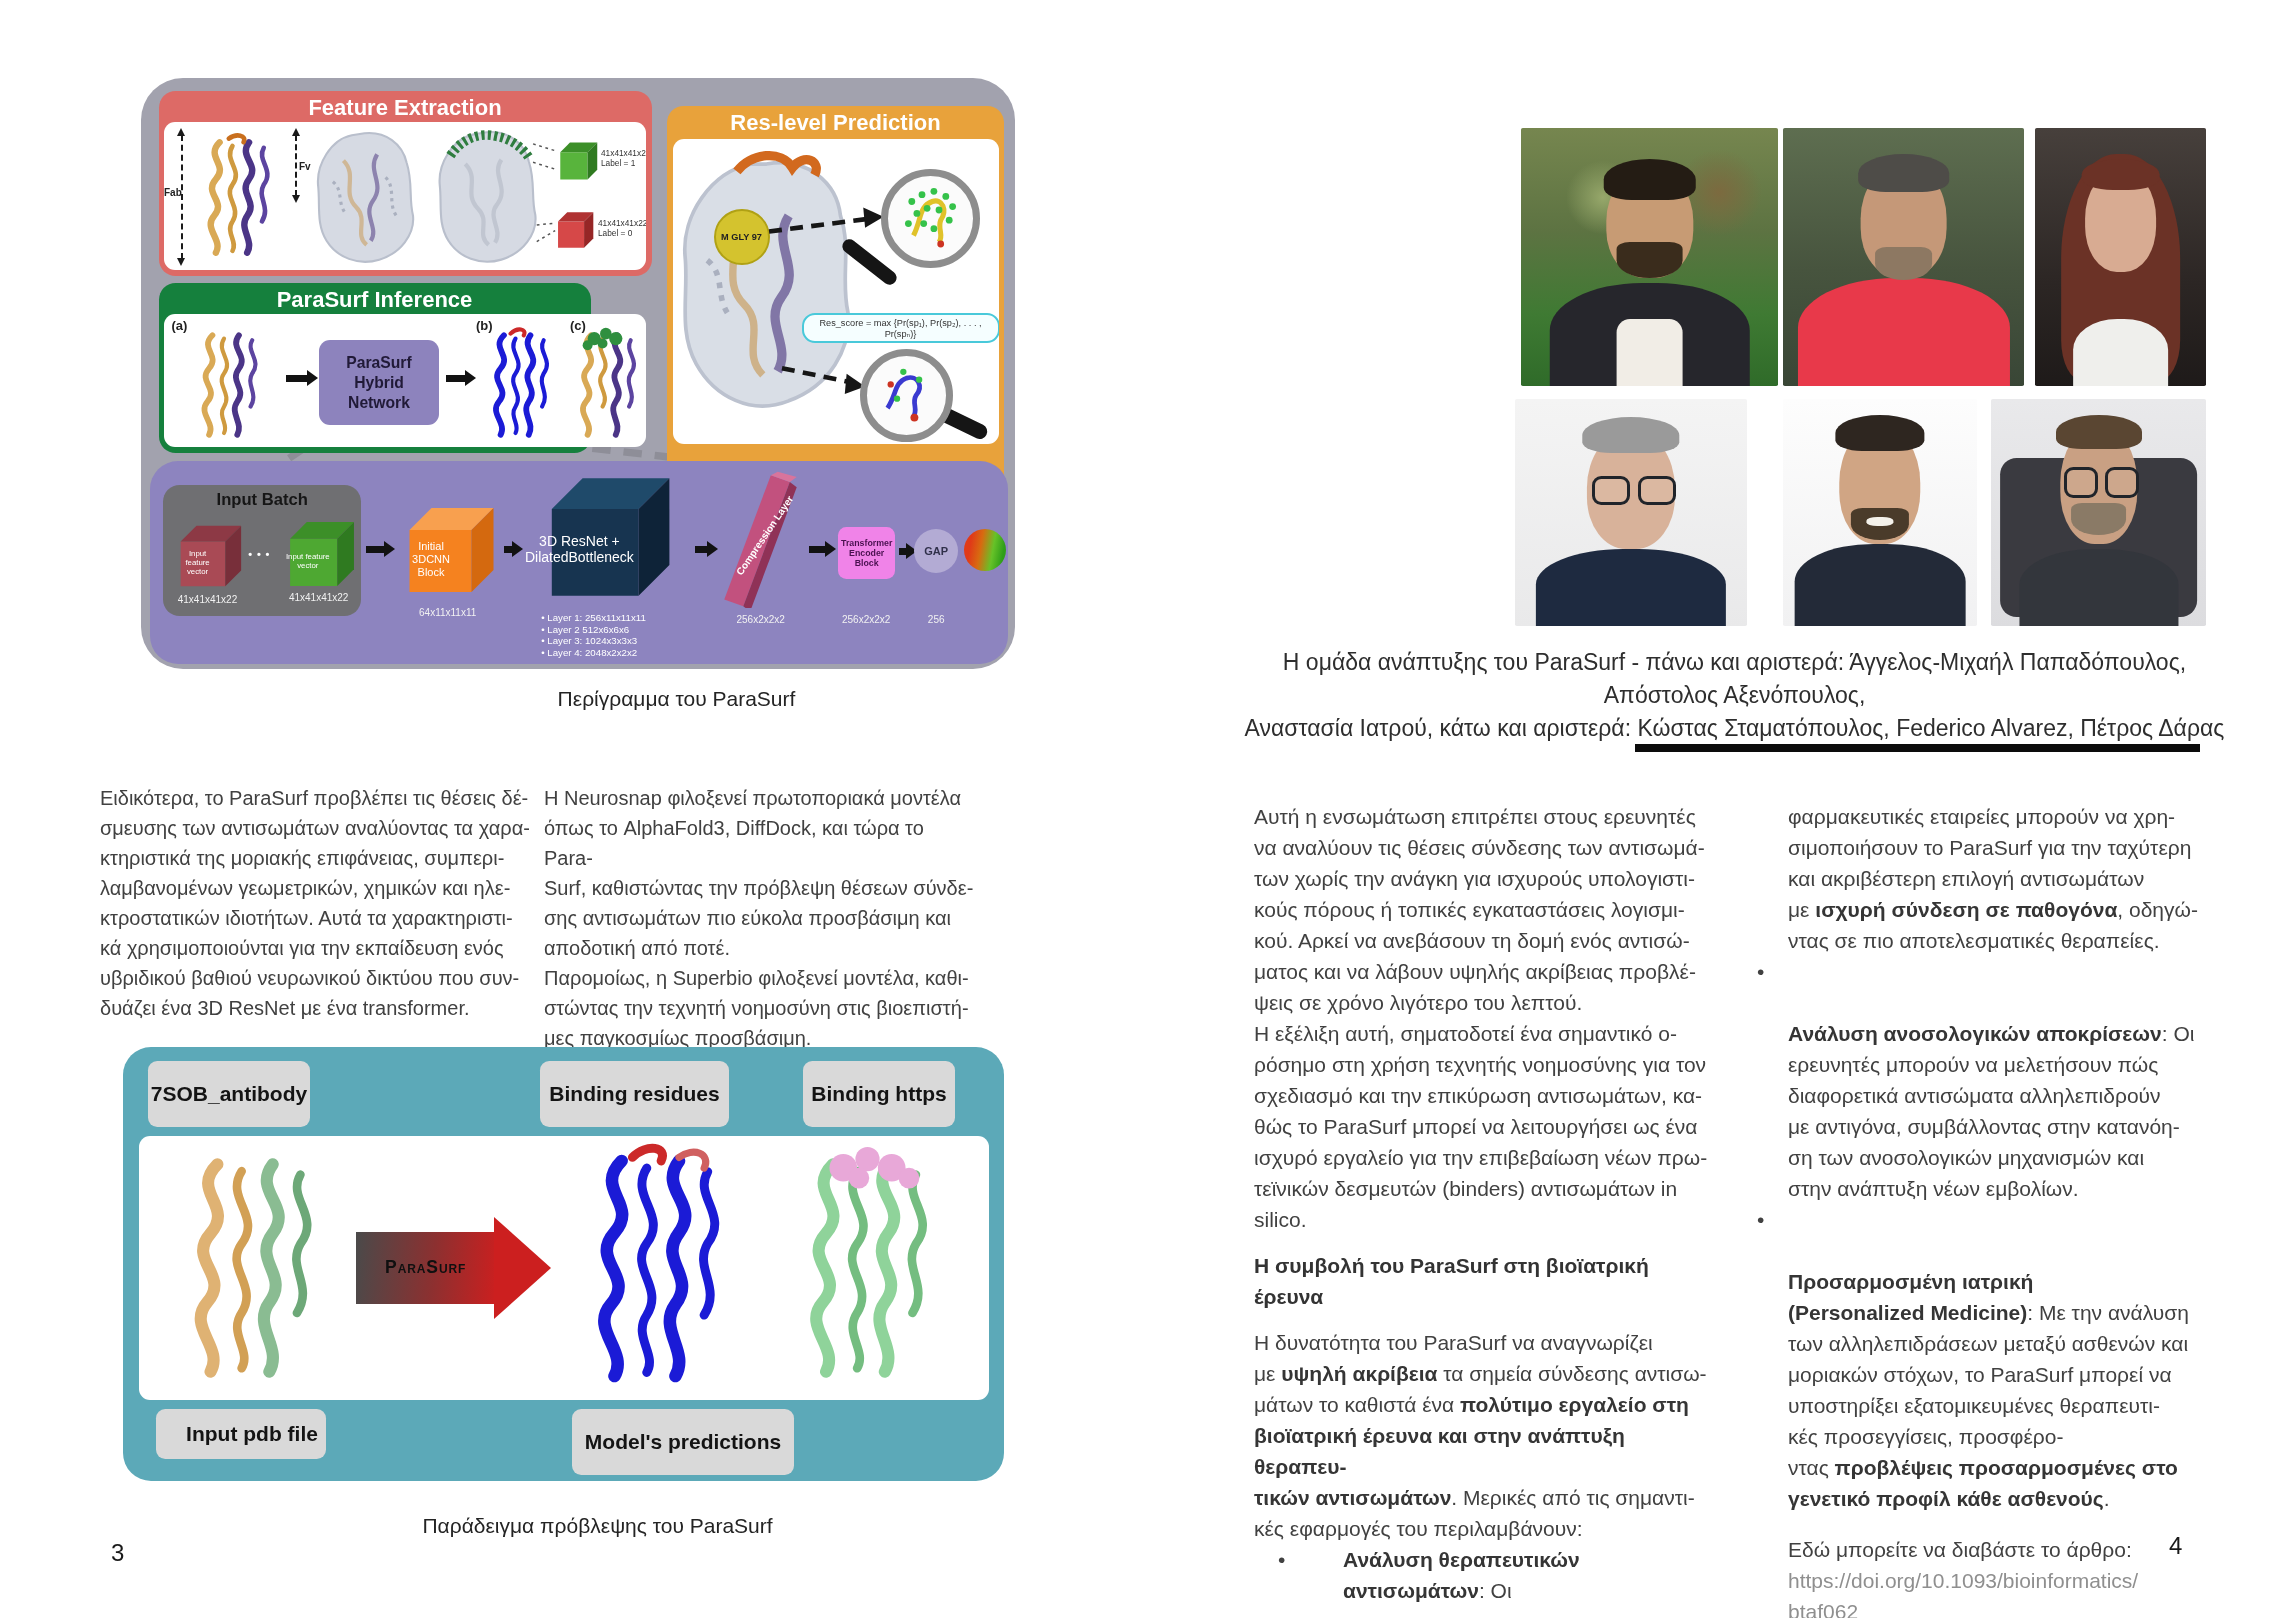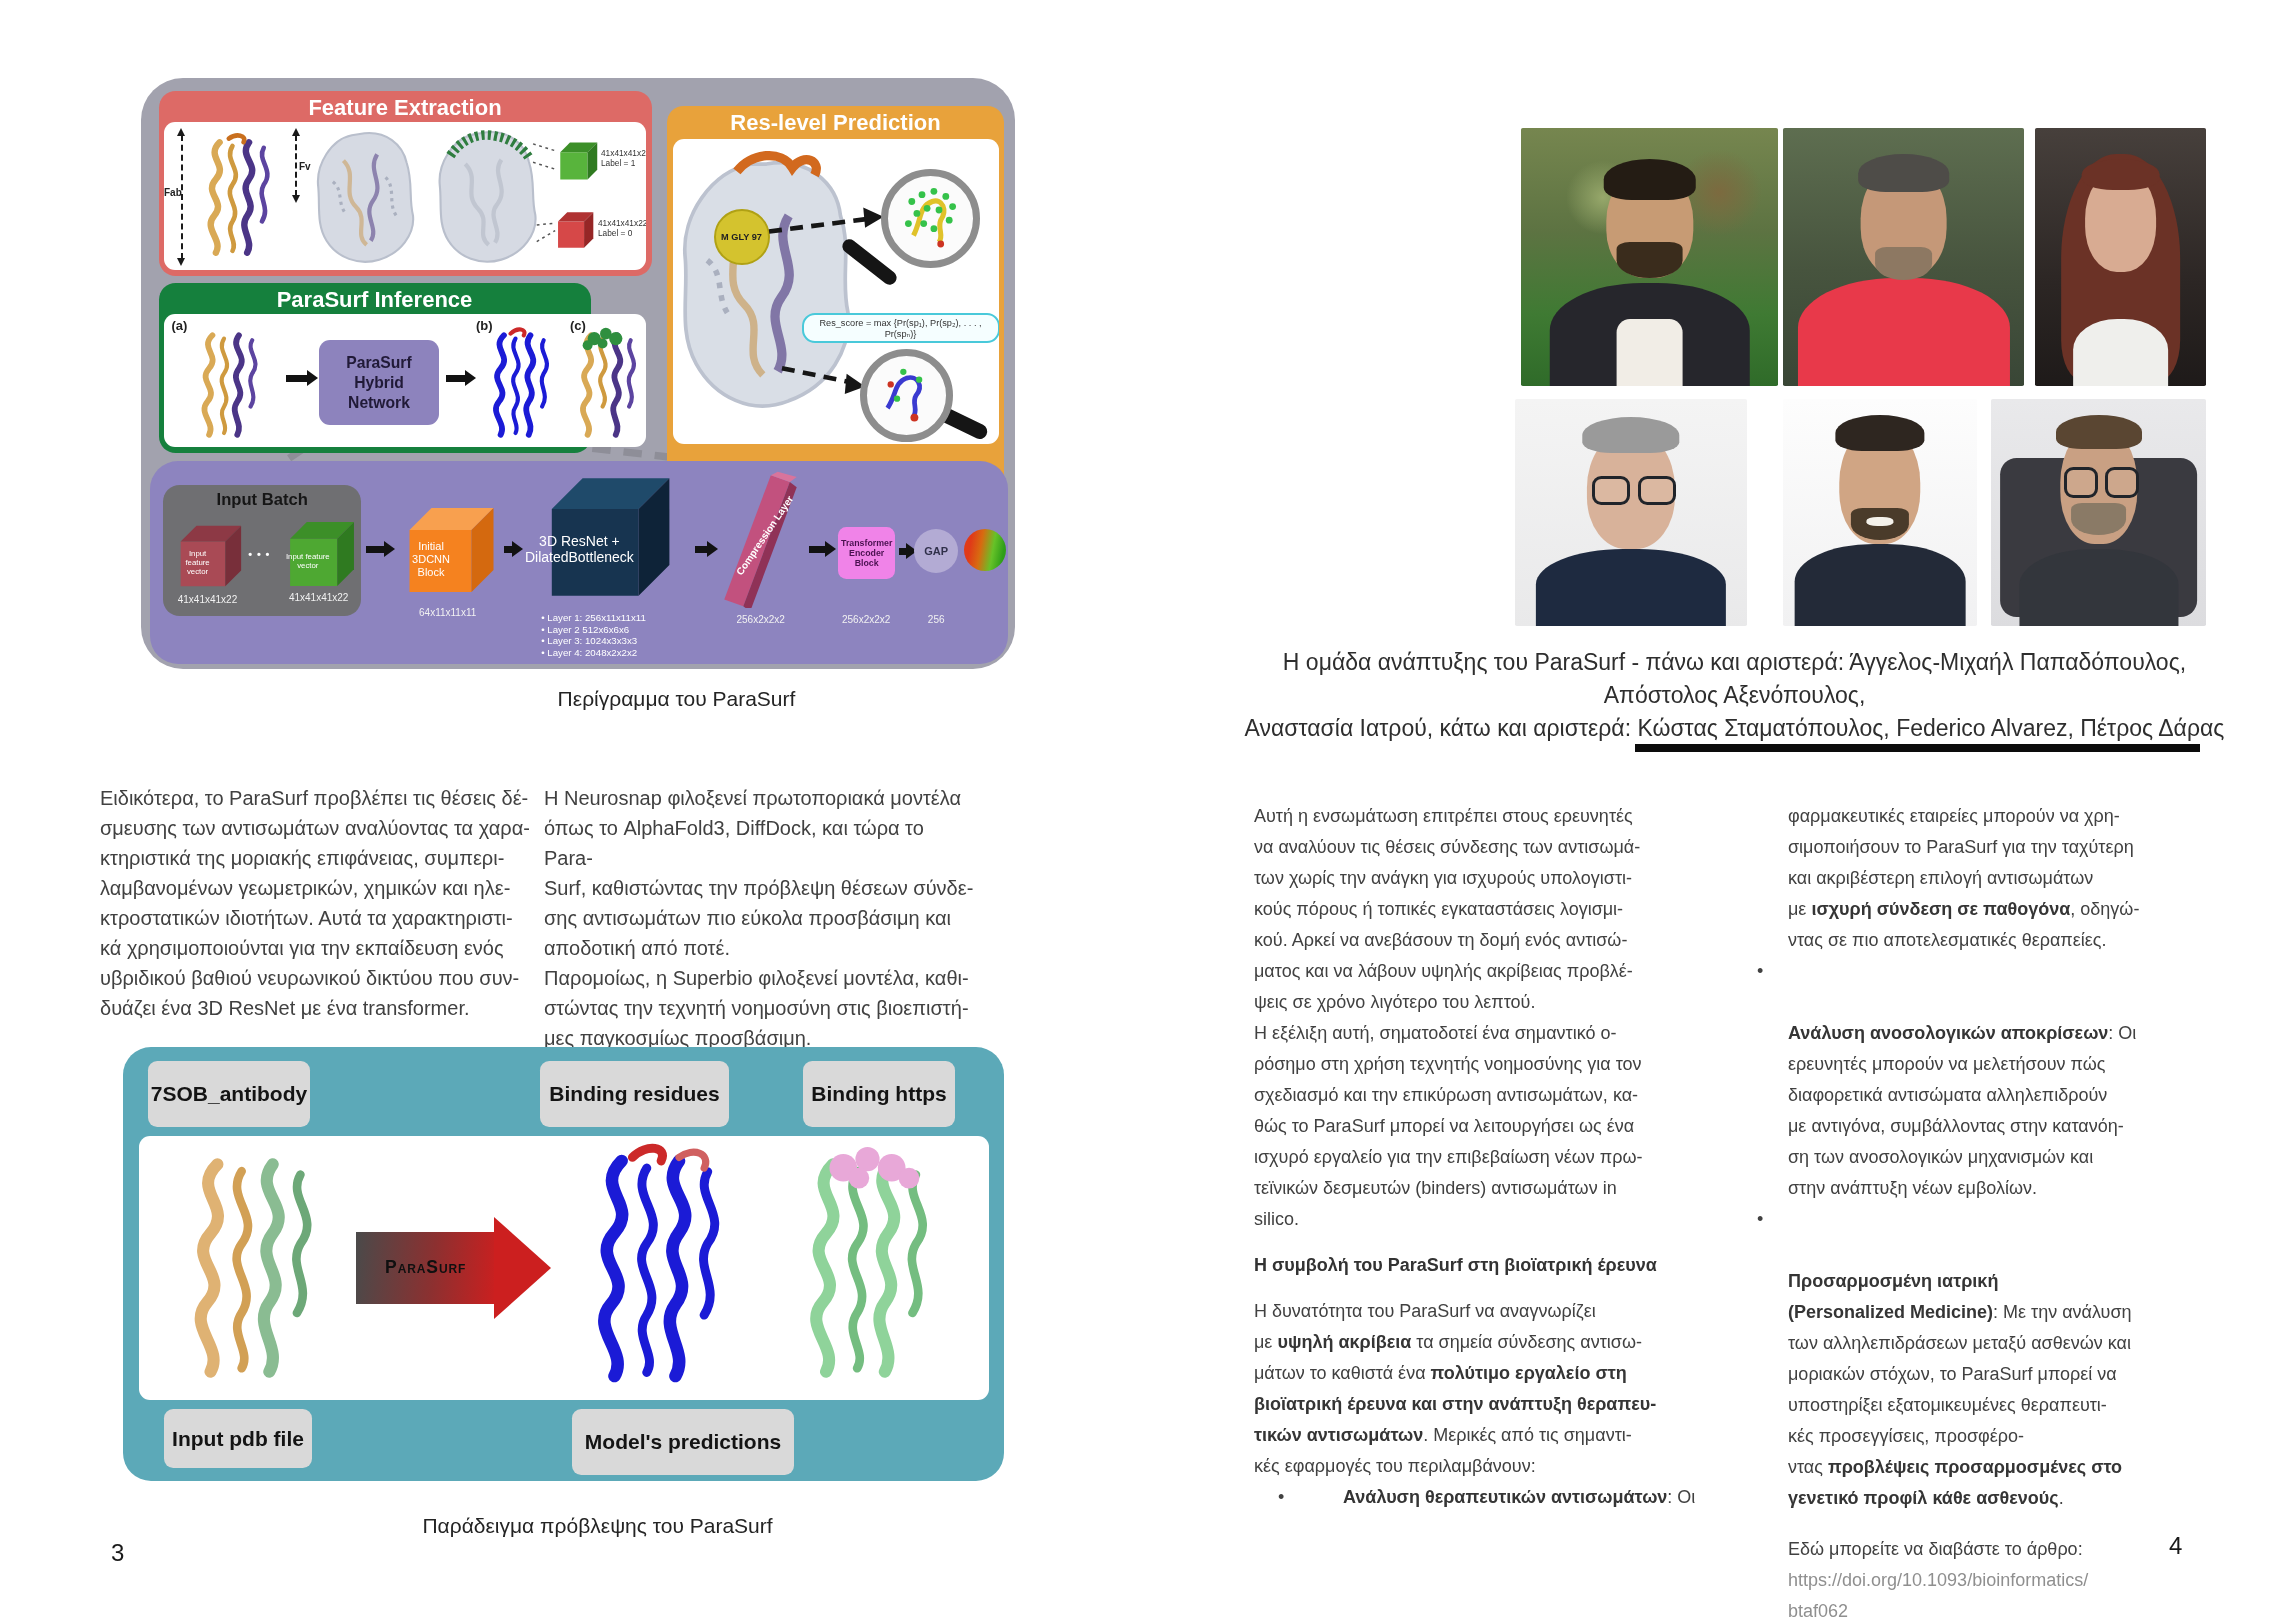--- a/index.html
+++ b/index.html
@@ -47,21 +47,21 @@
   .wdim{color:#f2f2f2;font-size:10px;text-align:center;}
   #layers{color:#fff;font-size:9.7px;line-height:11.5px;}
   #slabtxt{transform:rotate(-56deg);color:#fff;font-size:10px;font-weight:bold;white-space:nowrap;}
   #trbox{left:688px;top:66px;width:57px;height:52px;background:#f083e8;border-radius:8.3px;color:#4a1150;font-weight:bold;font-size:8.8px;line-height:10px;}
   #gapc{left:764px;top:68px;width:44px;height:44px;border-radius:50%;background:#b3abd4;color:#30304a;font-weight:bold;font-size:11px;}
   #sphere{left:814px;top:68px;width:42px;height:42px;border-radius:50%;background:linear-gradient(100deg,#e03a18 18%,#d86a10 40%,#66c228 66%,#2f9e18 88%);}
 
   
   .figcap{font-size:21px;color:#242424;}
   .bodycol{font-size:20px;line-height:30px;color:#414141;}
-  .bodycol4{font-size:18px;line-height:31px;color:#414141;}
+  .bodycol4{font-size:21px;line-height:31px;color:#414141;}
   .h-bold{font-weight:bold;color:#333;}
 
   
   #fig2{left:123px;top:1047px;width:881px;height:434px;background:#5ca9b8;border-radius:28px;}
   .pill{background:#d9d9d9;border-radius:9.2px;color:#141414;font-weight:bold;font-size:21px;}
   #f2panel{left:15.7px;top:89px;width:850px;height:264px;background:#fff;border-radius:11px;overflow:hidden;}
   #psarrow-body{left:0;top:14.8px;width:140px;height:72px;background:linear-gradient(95deg,#4a4a4a,#8c3030 55%,#cc1f1f);}
   #psarrow-head{left:138px;top:0;width:0;height:0;border-left:57px solid #cc1f1f;border-top:51px solid transparent;border-bottom:51px solid transparent;}
   #psarrow-txt{left:5.5px;top:14.8px;width:129px;height:72px;color:#101010;font-weight:bold;font-size:17.5px;letter-spacing:0.9px;font-variant:small-caps;}
 
@@ -382,21 +382,21 @@
         </g>
         <g fill="#e8a8d8">
             <circle cx="36" cy="12" r="8"></circle>
             <circle cx="50" cy="7" r="7"></circle>
             <circle cx="64" cy="12" r="8"></circle>
             <circle cx="45" cy="18" r="6"></circle>
             <circle cx="74" cy="18" r="6"></circle>
           </g>
       </svg>
     </div>
-    <div class="abs ctr pill" style="left:41px;top:362px;width:148px;height:59px;">Input pdb file</div>
+    <div class="abs ctr pill" style="left:33px;top:362px;width:148px;height:50px;padding-left:22px;">Input pdb file</div>
     <div class="abs ctr pill" style="left:449px;top:362px;width:222px;height:66px;">Model's predictions</div>
   </div>
 
   <div class="abs ctr figcap" style="left:157px;top:1512px;width:881px;height:28px;">Παράδειγμα πρόβλεψης του ParaSurf</div>
   <div class="abs pagenum" style="left:111px;top:1539px;">3</div>
 
   <div class="photo" id="p1" style="left:1521px;top:128px;width:257px;height:258px;">
     <div class="ph" style="left:18%;top:12%;width:28%;height:30%;background:radial-gradient(circle,#97a86b,transparent 70%);"></div>
     <div class="ph" style="left:60%;top:8%;width:34%;height:34%;background:radial-gradient(circle,#7c6a3f,transparent 70%);"></div>
     <div class="ph torso" style="left:50%;bottom:0;transform:translateX(-50%);width:78%;height:40%;background:#26262c;"></div>

